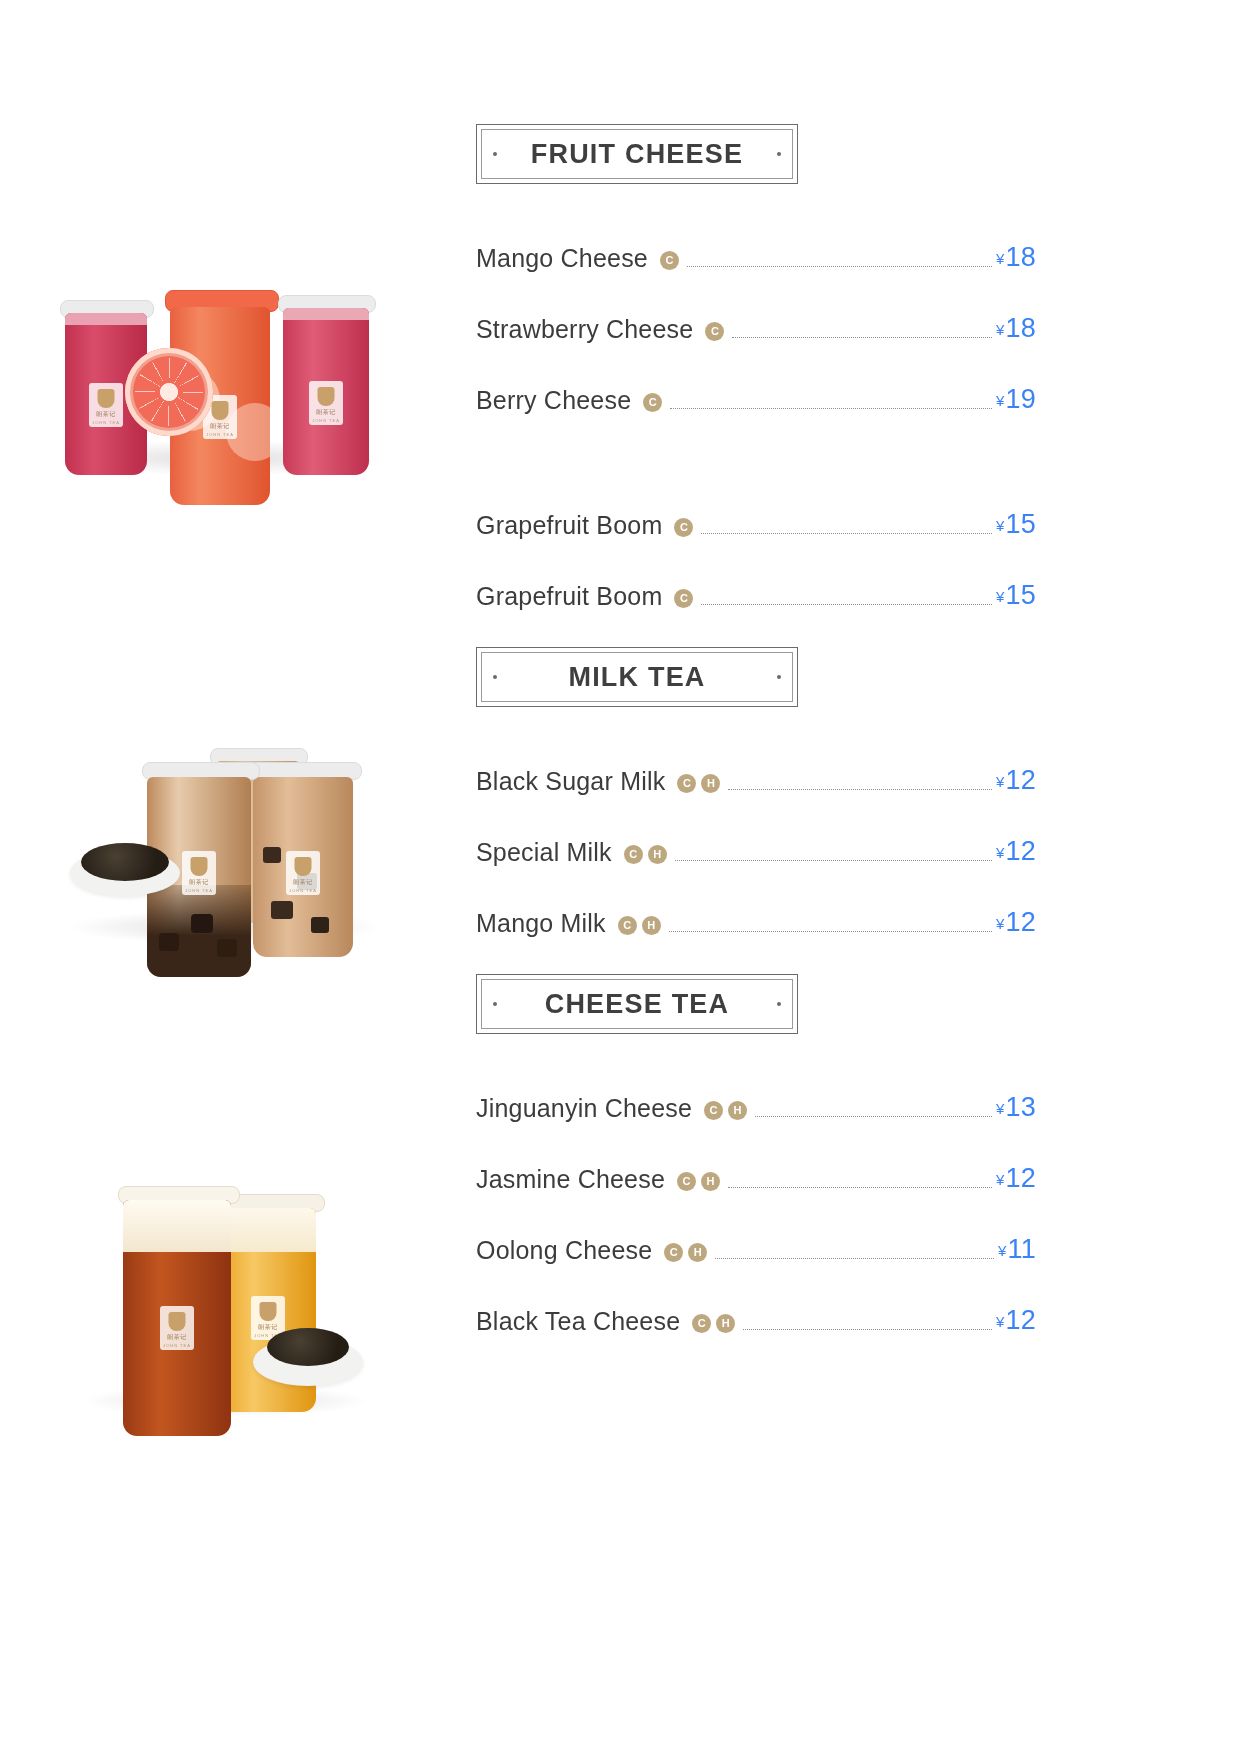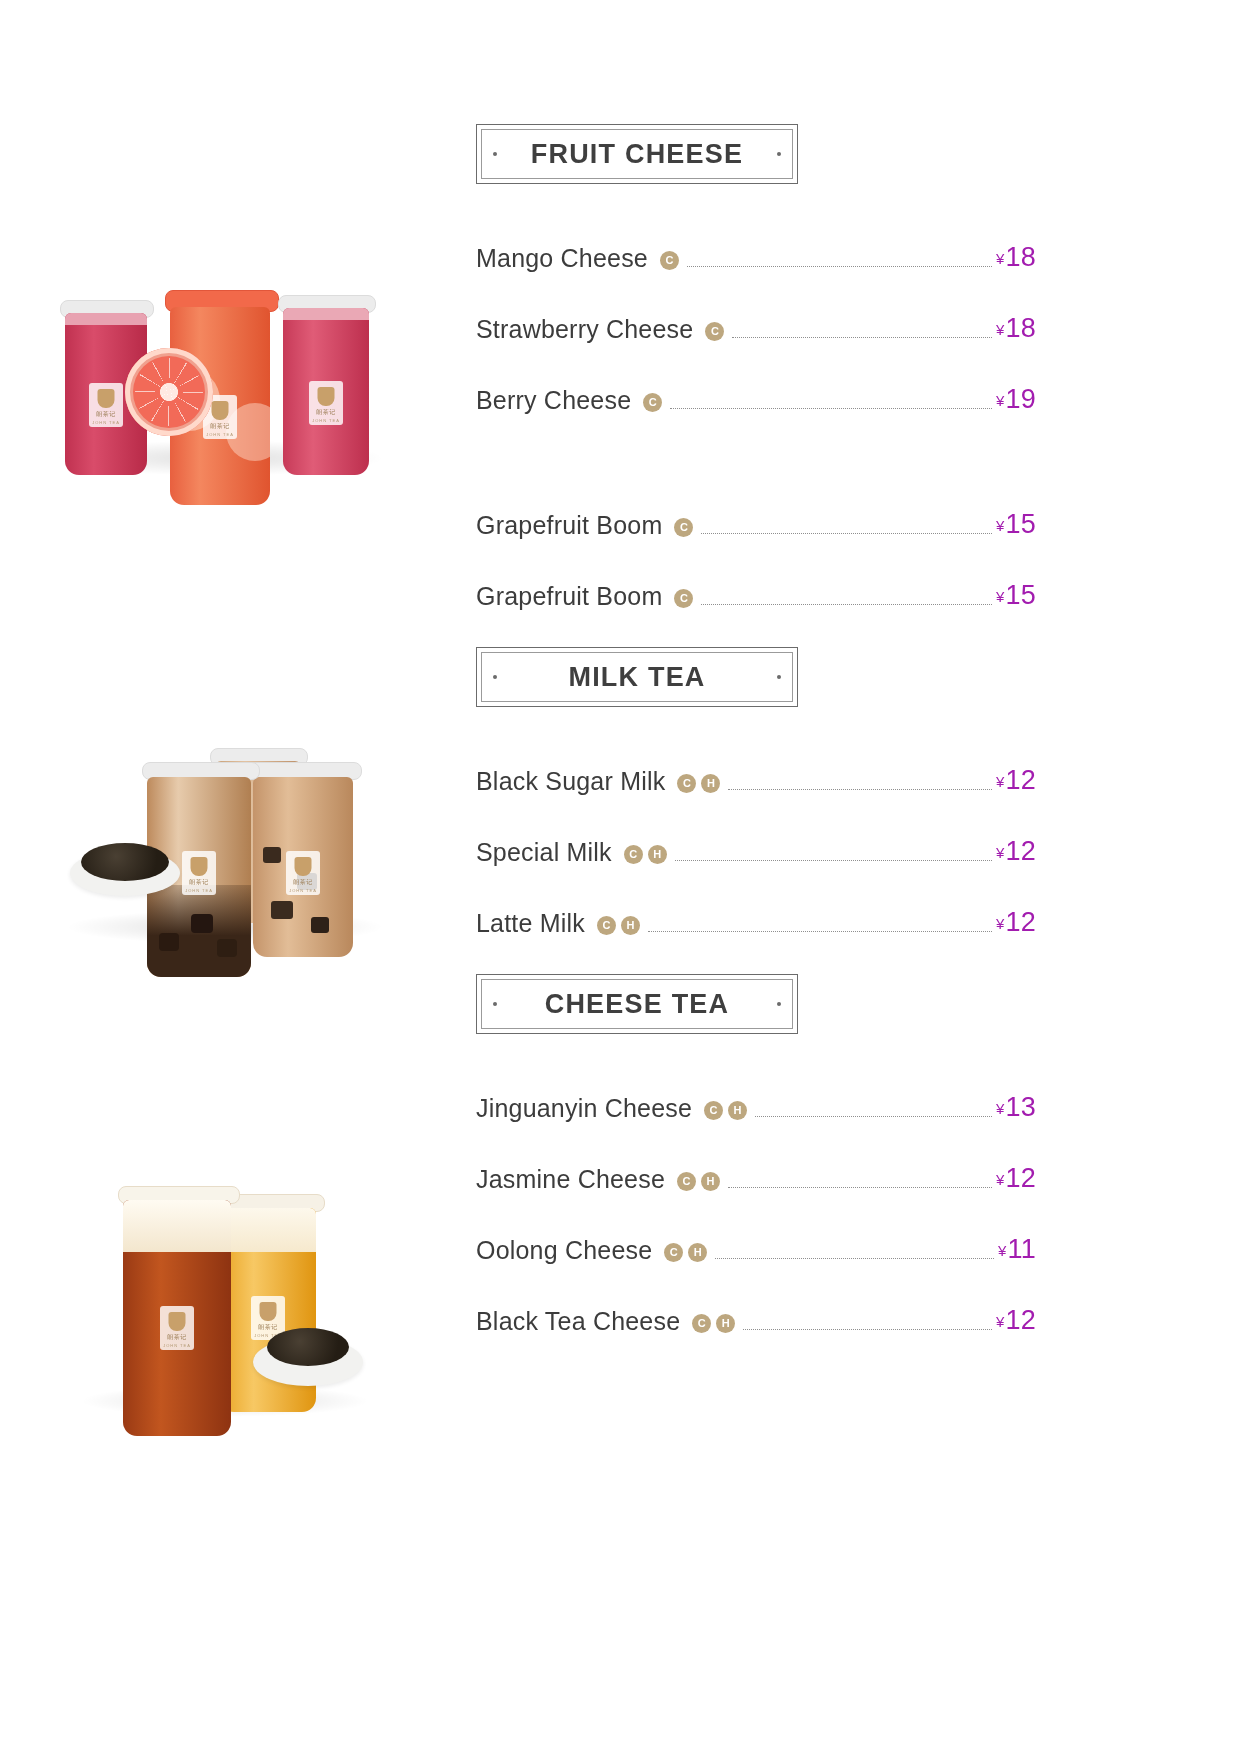--- a/index.html
+++ b/index.html
@@ -216,21 +216,21 @@
   }
   .leader {
     flex: 1;
     border-bottom: 1.2px dotted #8f8f8f;
     margin: 0 4px 6px 8px;
     min-width: 20px;
     height: 1px;
   }
   .price {
     font-size: 27px;
-    color: #a21caf;
+    color: #3b82f6;
     white-space: nowrap;
     letter-spacing: .2px;
   }
   .price .cur {
     font-size: 15px;
     vertical-align: 2px;
     margin-right: 1px;
   }
 
   .gap-after { height: 36px; }
@@ -439,21 +439,21 @@
         <div class="item">
           <span class="item-name">Special Milk</span>
           <span class="badges">
             <span class="badge">C</span>
             <span class="badge">H</span>
           </span>
           <span class="leader"></span>
           <span class="price"><span class="cur">¥</span><span>12</span></span>
         </div>
         <div class="item">
-          <span class="item-name">Latte Milk</span>
+          <span class="item-name">Mango Milk</span>
           <span class="badges">
             <span class="badge">C</span>
             <span class="badge">H</span>
           </span>
           <span class="leader"></span>
           <span class="price"><span class="cur">¥</span><span>12</span></span>
         </div>
       </div>
     </div>
 

